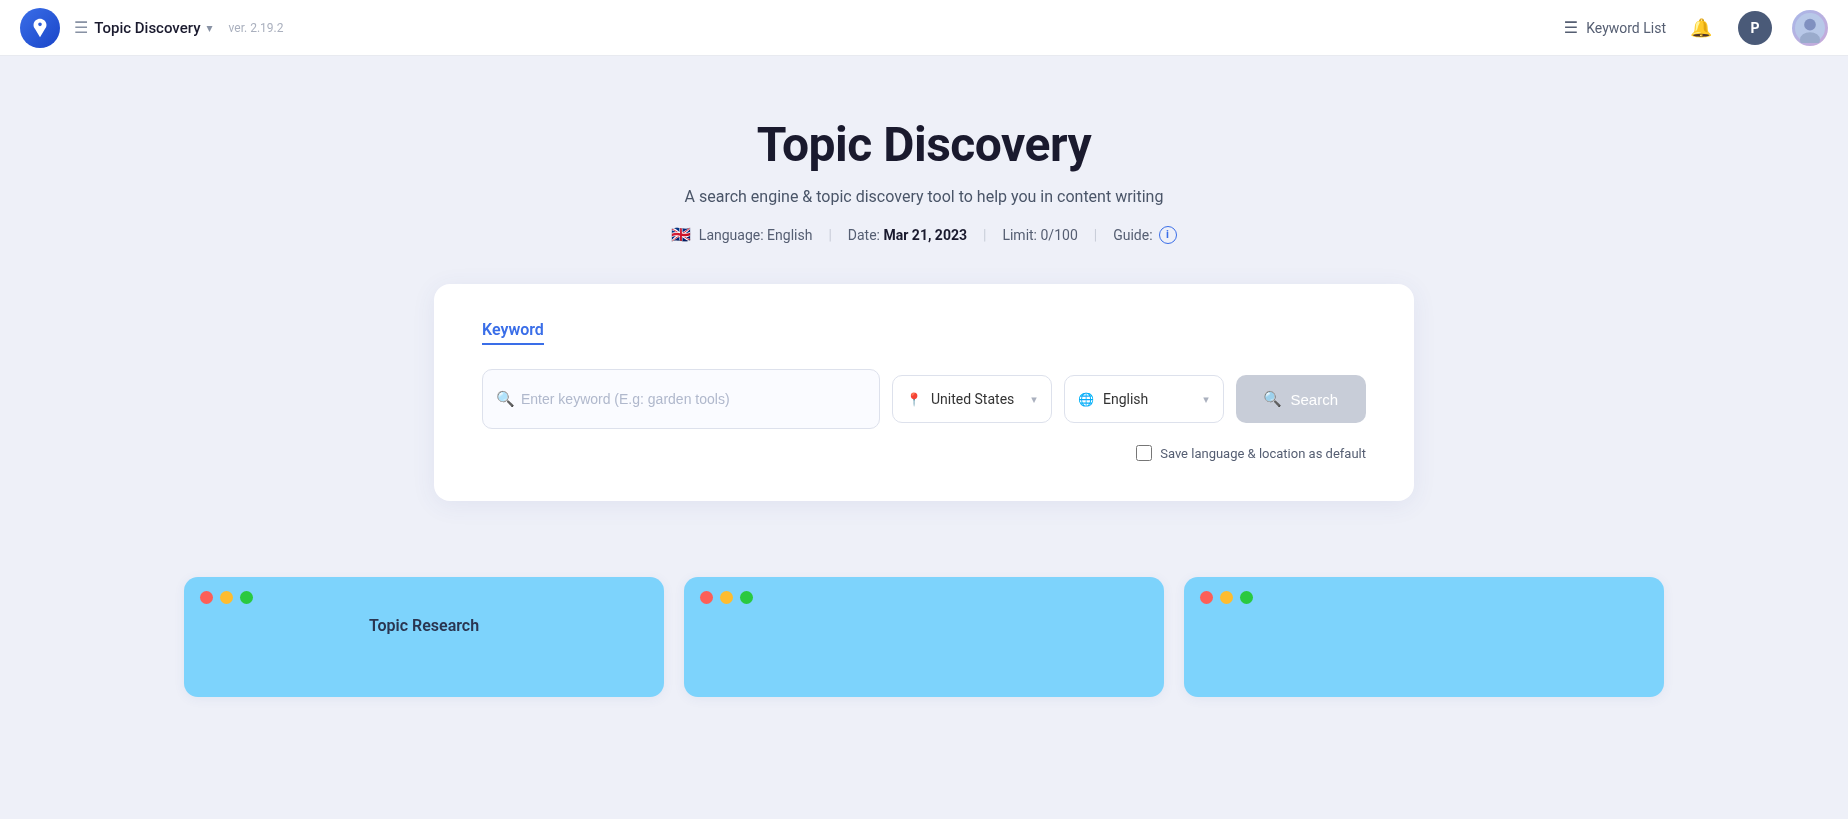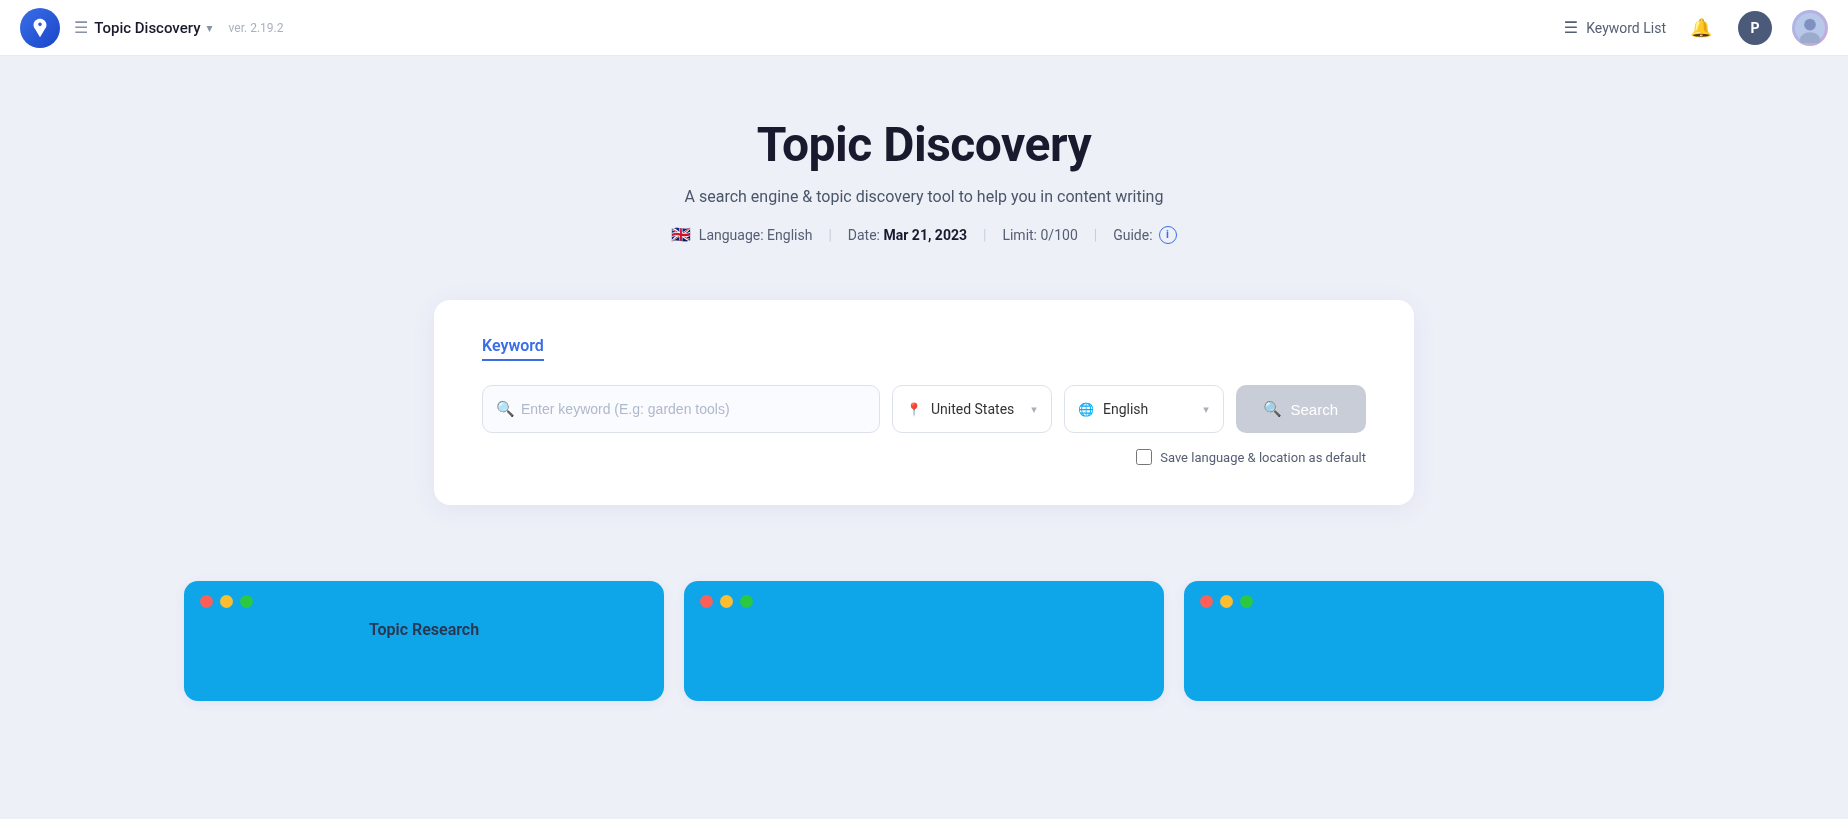--- a/index.html
+++ b/index.html
@@ -135,21 +135,21 @@
       font-size: 16px;
       color: #4a5568;
       margin-bottom: 19px;
     }
     .page-meta {
       display: flex;
       align-items: center;
       gap: 16px;
       font-size: 14px;
       color: #555e72;
-      margin-bottom: 56px;
+      margin-bottom: 40px;
     }
     .page-meta-sep {
       color: #c8cdd8;
     }
     .page-meta .lang-flag {
       font-size: 16px;
       margin-right: 4px;
     }
     .page-meta strong {
       font-weight: 700;
@@ -200,21 +200,21 @@
       align-items: center;
     }
     .search-input-icon {
       position: absolute;
       left: 14px;
       color: #aab0be;
       font-size: 15px;
     }
     .search-input {
       width: 100%;
-      height: 48px;
+      height: 60px;
       border: 1.5px solid #dde1ec;
       border-radius: 10px;
       padding: 0 16px 0 38px;
       font-size: 14px;
       color: #333;
       outline: none;
       background: #fafbff;
     }
     .search-input::placeholder { color: #b0b8cc; }
 
@@ -274,21 +274,21 @@
     }
 
     
     .bottom-cards-row {
       display: flex;
       gap: 20px;
       width: 1480px;
       align-items: flex-end;
     }
     .bottom-card {
-      background: #0ea5e9;
+      background: #7dd3fc;
       border-radius: 14px;
       flex: 1;
       height: 120px;
       overflow: hidden;
       position: relative;
       box-shadow: 0 2px 12px rgba(60,80,150,0.07);
     }
     .card-traffic-lights {
       display: flex;
       gap: 7px;

